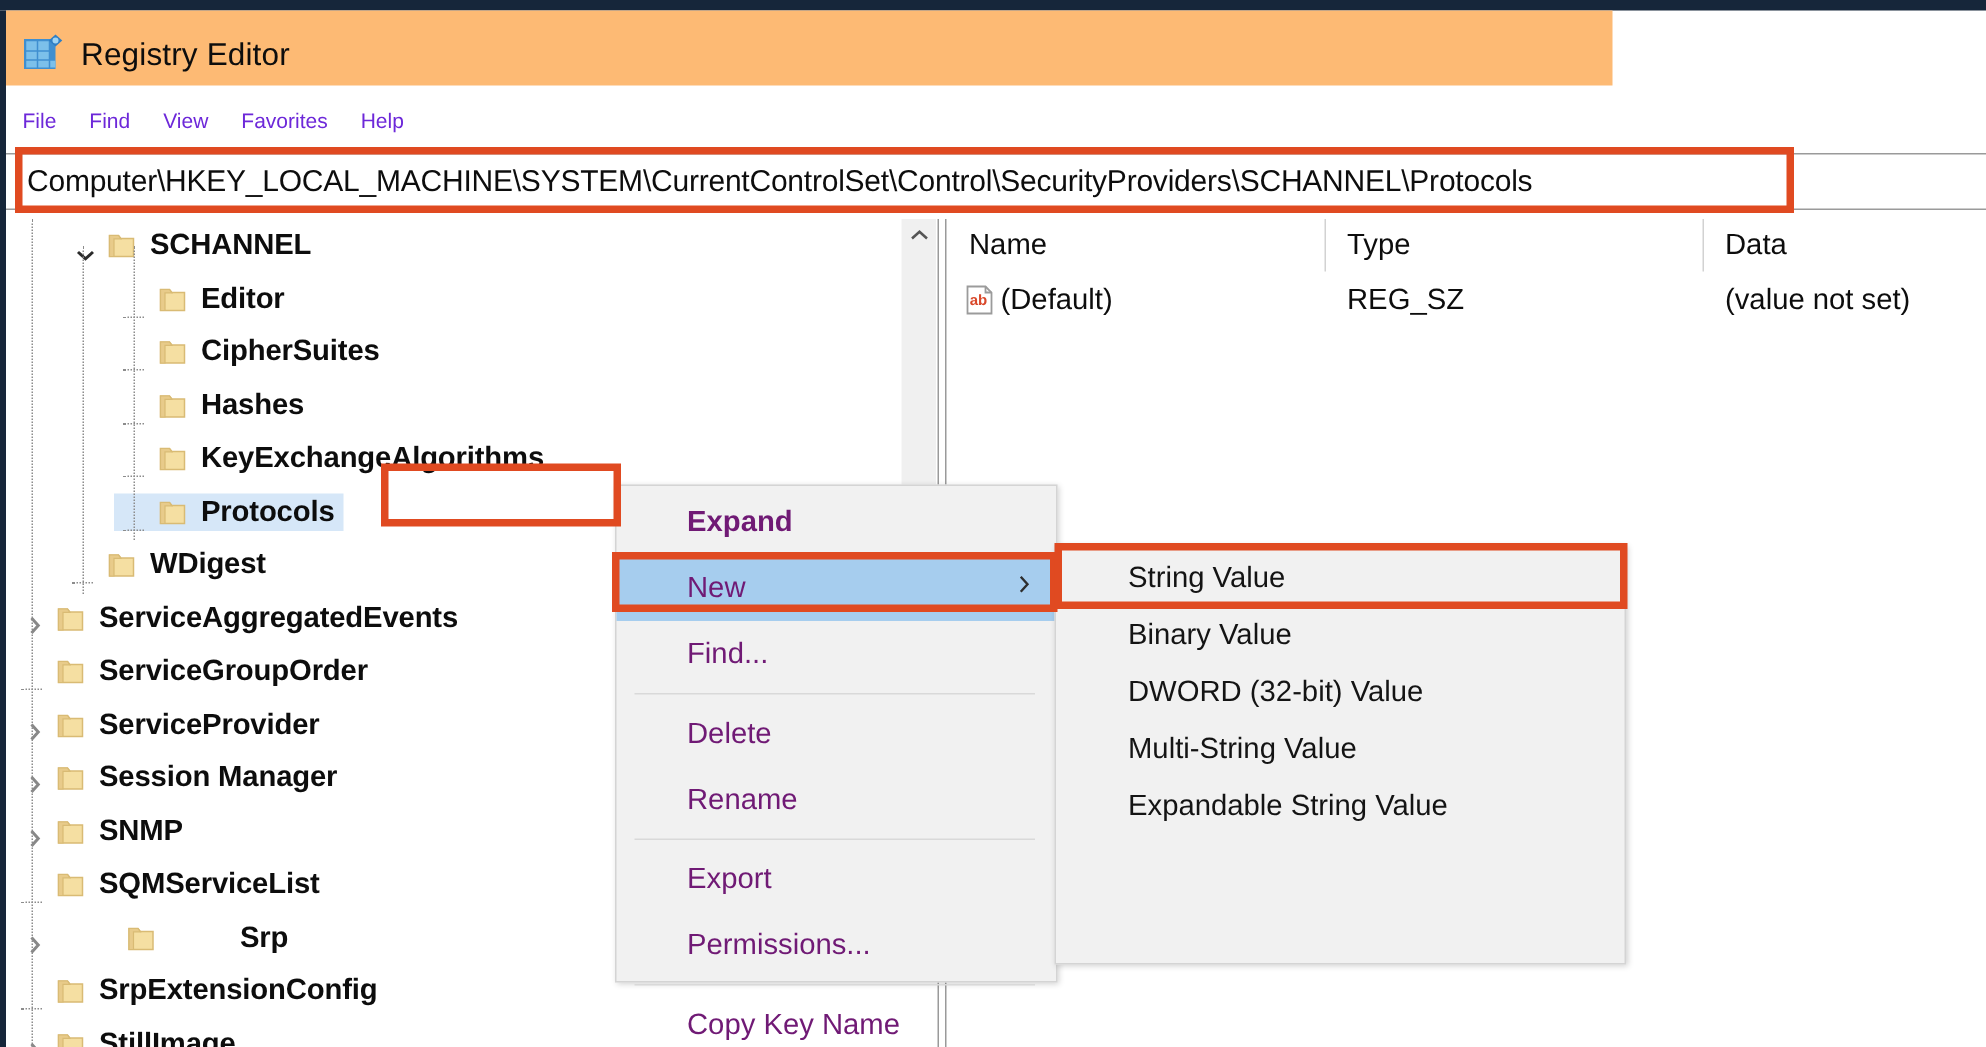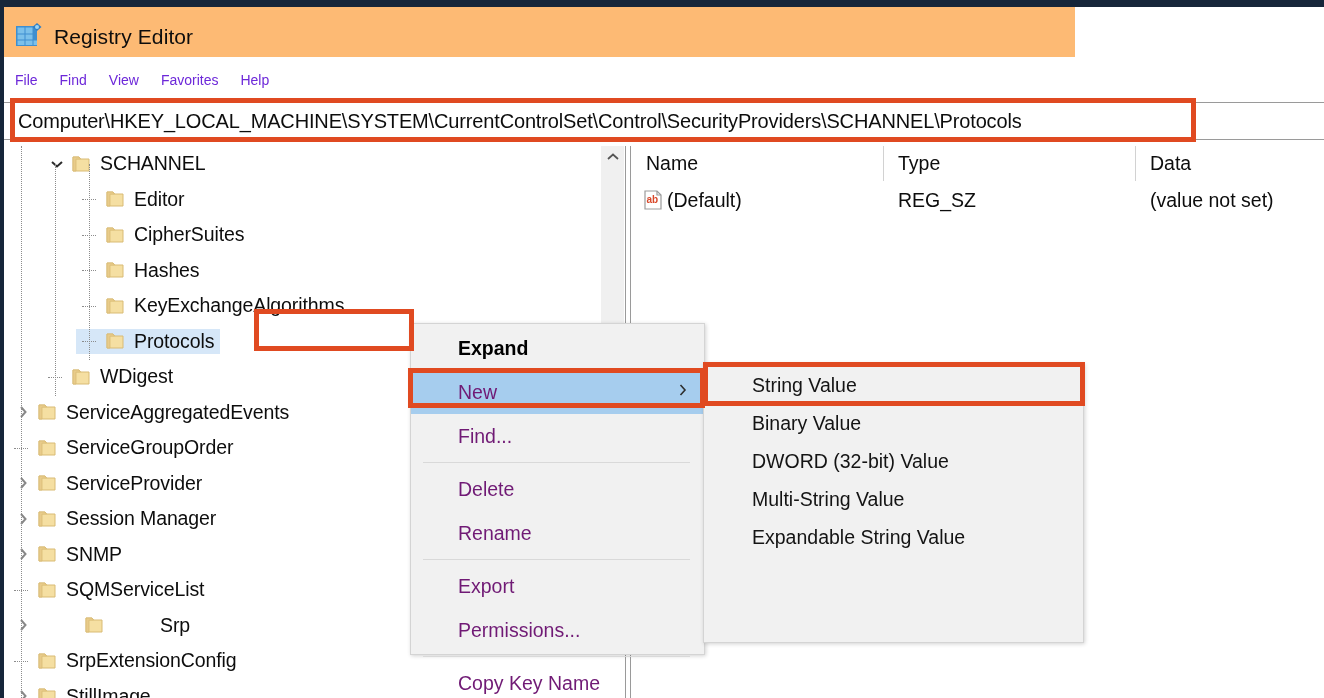--- a/index.html
+++ b/index.html
@@ -149,22 +149,23 @@
     position: relative;
     margin-right: 6px;
   }
   .tw-label {
     font-size: 19.5px;
     color: #0d0d0d;
     letter-spacing: -0.1px;
   }
   .tw-row-inner {
     display: flex;
-    align-items: center;
+    align-items: flex-end;
     padding: 1px 6px 1px 2px;
+    font-weight: bold;
   }
   .tree-row.selected .tw-row-inner {
     background: #d6e7f8;
   }
   .vline {
     position: absolute;
     border-left: 1px dotted #8c8c8c;
     width: 0;
   }
 
@@ -232,21 +233,21 @@
     position: relative;
     height: 44px;
     display: flex;
     align-items: center;
     padding-left: 47px;
     font-size: 19.5px;
     color: #701a75;
     white-space: nowrap;
   }
   .ctx-item.disabled {
-    color: #000000;
+    color: #701a75;
     font-weight: bold;
   }
   .ctx-item.highlight {
     background: #a6cdee;
   }
   .ctx-arrow {
     position: absolute;
     right: 17px; top: 50%;
     transform: translateY(-50%);
     font-size: 16px;

